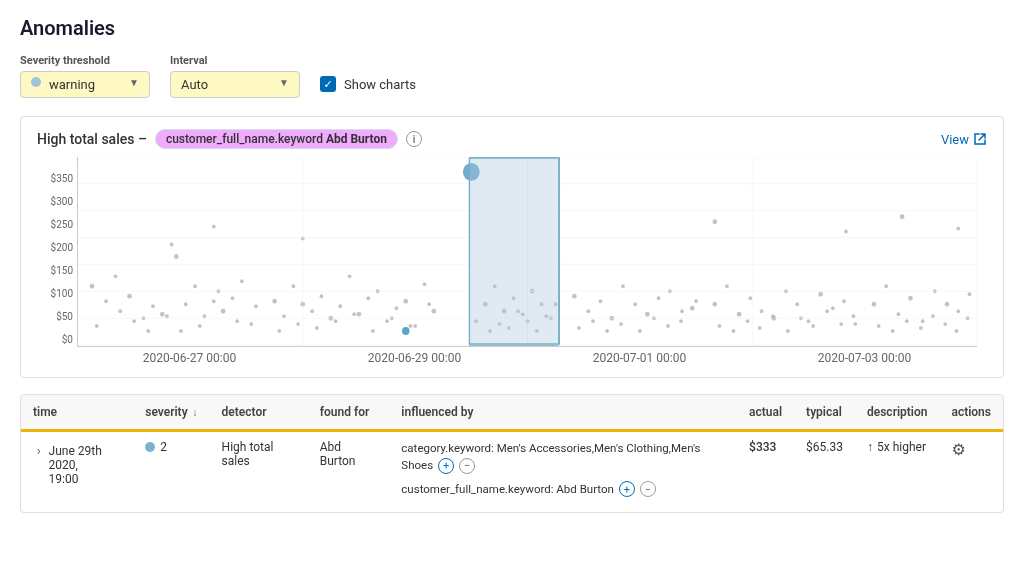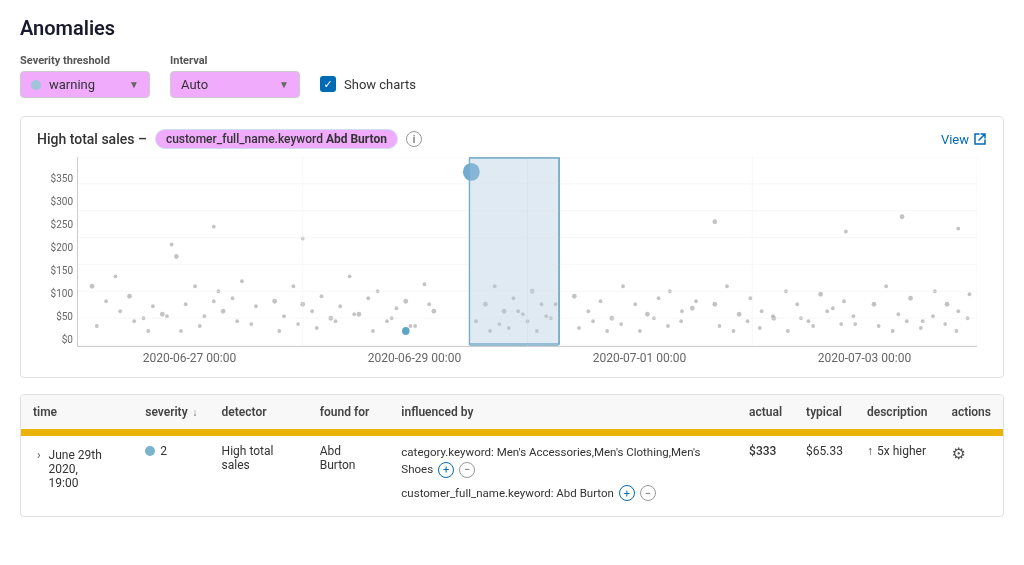--- a/index.html
+++ b/index.html
@@ -3,39 +3,39 @@
   <meta charset="utf-8">
   <style>
     * { box-sizing: border-box; margin: 0; padding: 0; }
     body { font-family: -apple-system, BlinkMacSystemFont, 'Segoe UI', Roboto, sans-serif; background: #fff; color: #333; font-size: 13px; }
     .page { padding: 16px 20px; max-width: 1024px; }
     h1 { font-size: 20px; font-weight: 600; margin-bottom: 14px; color: #1a1a2e; }
 
     .controls { display: flex; align-items: center; gap: 20px; margin-bottom: 18px; }
     .control-group { display: flex; flex-direction: column; gap: 4px; }
     .control-label { font-size: 11px; color: #555; font-weight: 700; }
-    .dropdown { display: flex; align-items: center; border: 1px solid #ccc; border-radius: 4px; padding: 5px 10px; background: #f0abfc; cursor: pointer; gap: 8px; min-width: 130px; }
+    .dropdown { display: flex; align-items: flex-start; border: 1px solid #ccc; border-radius: 4px; padding: 5px 10px; background: #fef9c3; cursor: pointer; gap: 8px; min-width: 130px; }
     .dropdown-text { flex: 1; font-size: 13px; }
     .dot-warning { width: 10px; height: 10px; border-radius: 50%; background: #a0c4d8; display: inline-block; }
     .chevron { font-size: 10px; color: #666; }
     .show-charts { display: flex; align-items: center; gap: 8px; cursor: pointer; margin-top: 16px; font-size: 13px; }
     .checkbox-checked { width: 16px; height: 16px; background: #006bb4; border-radius: 3px; display: flex; align-items: center; justify-content: center; color: #fff; font-size: 11px; flex-shrink: 0; }
 
     .chart-section { border: 1px solid #e0e0e0; border-radius: 4px; padding: 12px 16px; margin-bottom: 16px; }
     .chart-header { display: flex; align-items: center; justify-content: space-between; margin-bottom: 8px; }
     .chart-title { display: flex; align-items: center; gap: 8px; font-size: 14px; font-weight: 500; }
     .chart-tag { background: #f0abfc; border: 1px solid #cce0f0; border-radius: 12px; padding: 2px 10px; font-size: 12px; color: #333; }
     .chart-tag strong { font-weight: 700; }
     .info-icon { width: 16px; height: 16px; border-radius: 50%; border: 1px solid #999; display: inline-flex; align-items: center; justify-content: center; font-size: 10px; color: #666; cursor: pointer; }
     .view-link { color: #006bb4; text-decoration: none; font-size: 13px; display: flex; align-items: center; gap: 4px; }
 
     
     .table-container { border: 1px solid #e0e0e0; border-radius: 4px; overflow: hidden; }
     table { width: 100%; border-collapse: collapse; }
-    thead th { background: #f8f8f8; padding: 10px 12px; text-align: left; font-size: 12px; font-weight: 600; color: #444; border-bottom: 7px solid #eab308; white-space: nowrap; }
+    thead th { background: #f8f8f8; padding: 10px 12px; text-align: left; font-size: 12px; font-weight: 600; color: #444; border-bottom: 3px solid #eab308; white-space: nowrap; }
     thead th .sort-icon { font-size: 10px; margin-left: 2px; color: #666; }
     tbody tr { border-bottom: 1px solid #eee; }
     tbody tr:last-child { border-bottom: none; }
     tbody td { padding: 8px 12px; vertical-align: top; font-size: 12px; color: #333; }
     .expand-arrow { color: #555; cursor: pointer; padding: 0 4px; }
     .severity-badge { display: flex; align-items: center; gap: 5px; }
     .severity-dot { width: 10px; height: 10px; border-radius: 50%; background: #7ab3cc; flex-shrink: 0; }
     .influenced-by { font-size: 11.5px; line-height: 1.5; }
     .tag-btn { display: inline-flex; align-items: center; justify-content: center; width: 16px; height: 16px; border-radius: 50%; border: 1px solid #999; font-size: 11px; color: #666; cursor: pointer; margin-left: 2px; line-height: 1; }
     .tag-btn.plus { color: #006bb4; border-color: #006bb4; }

